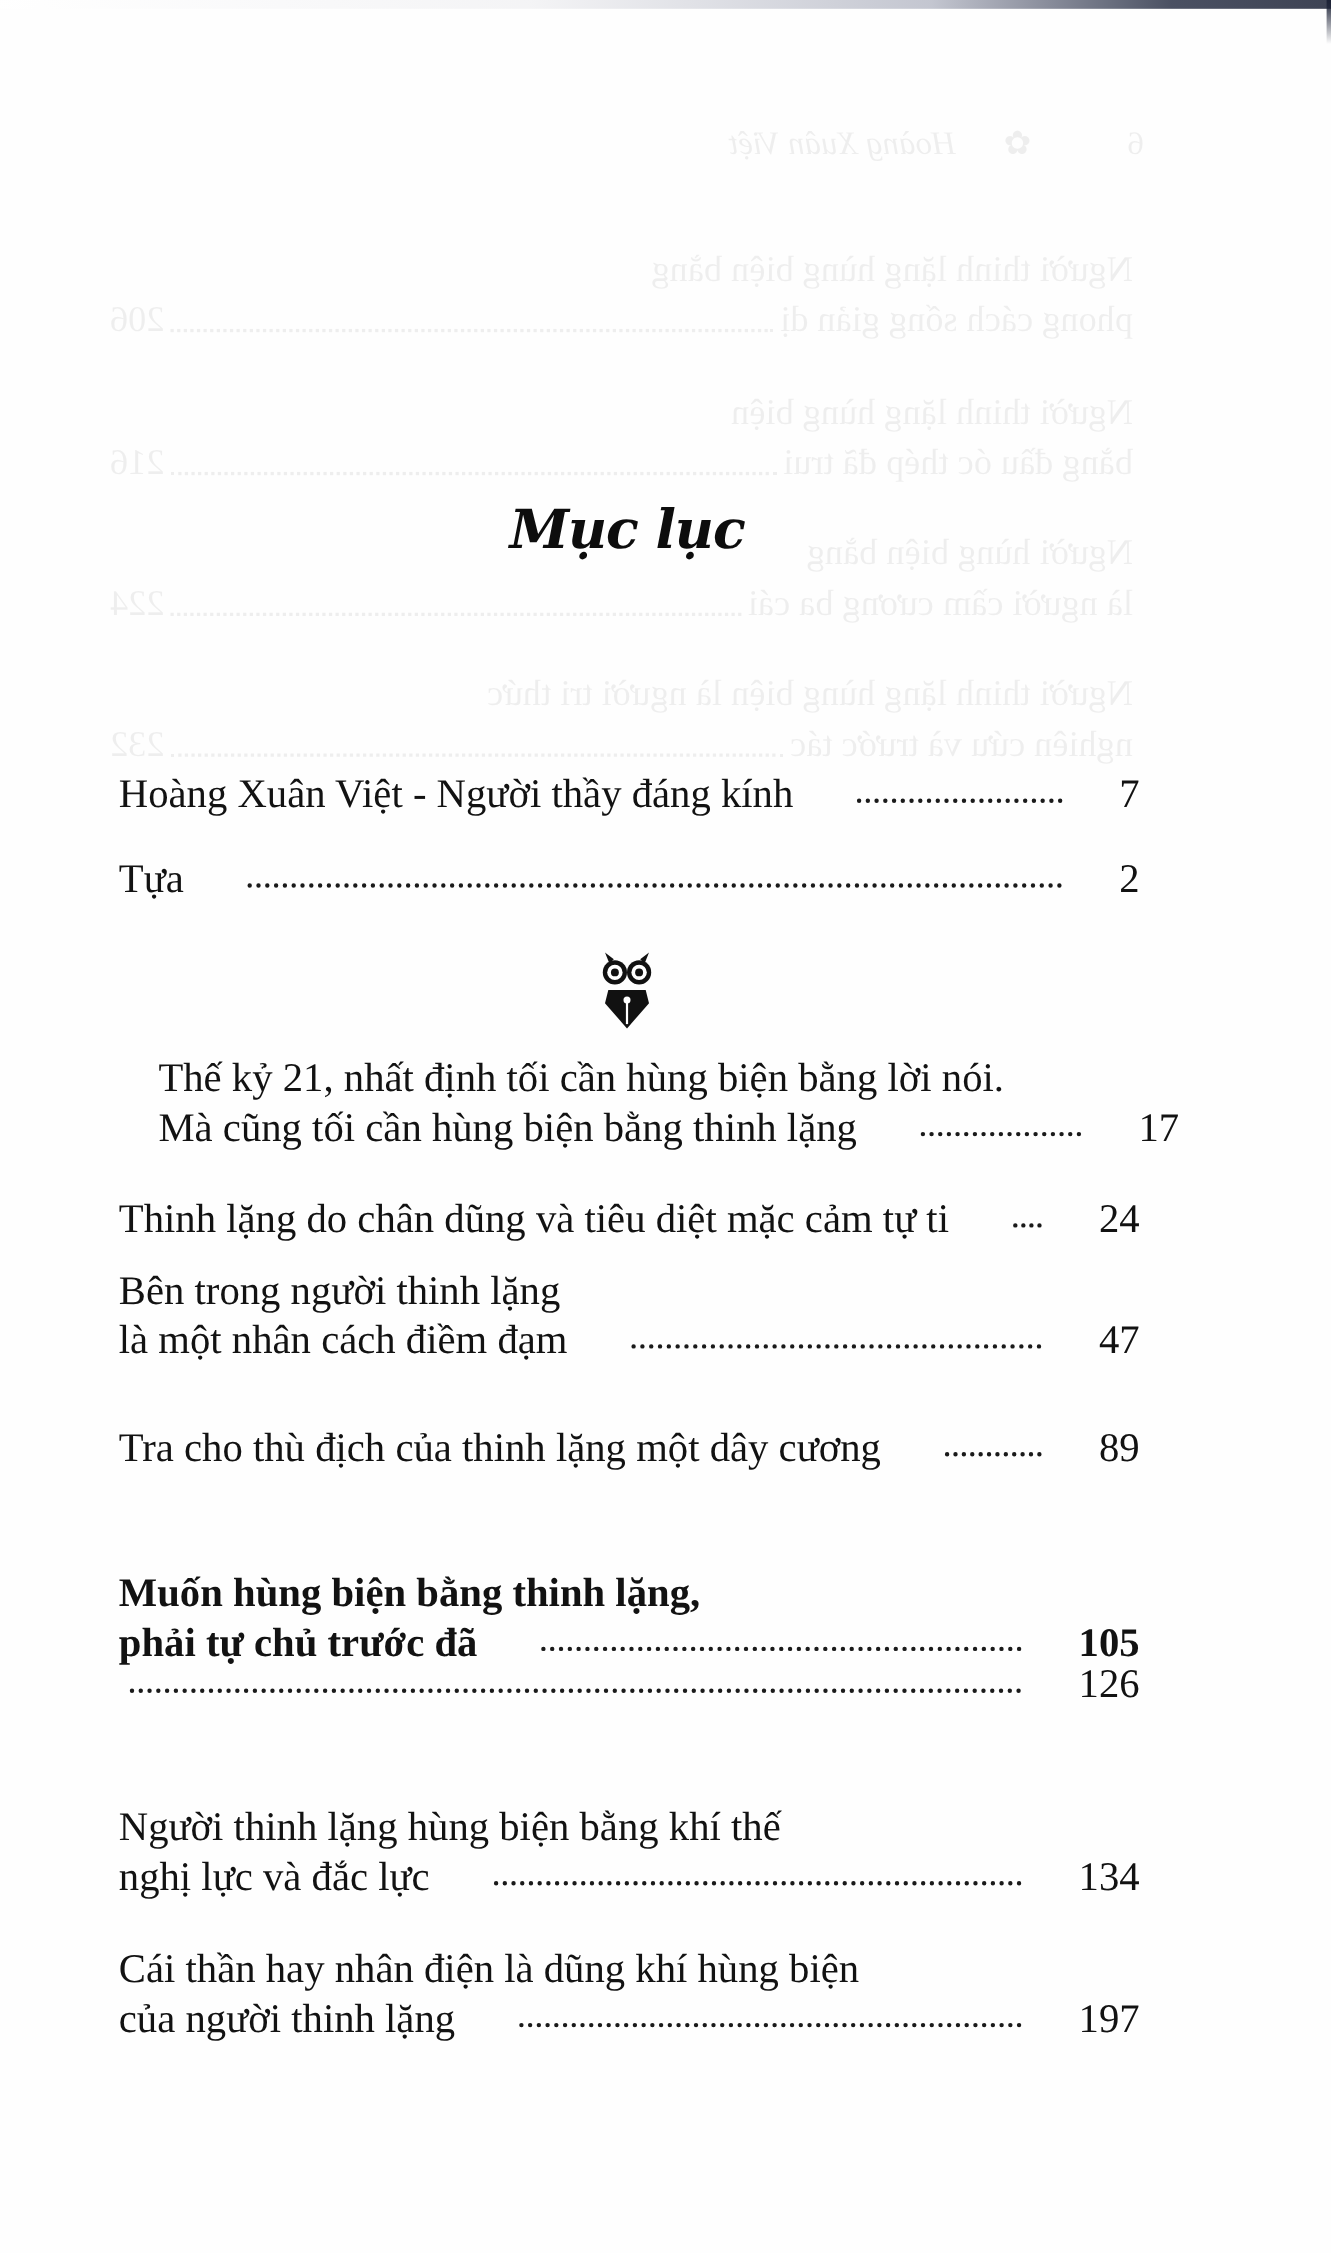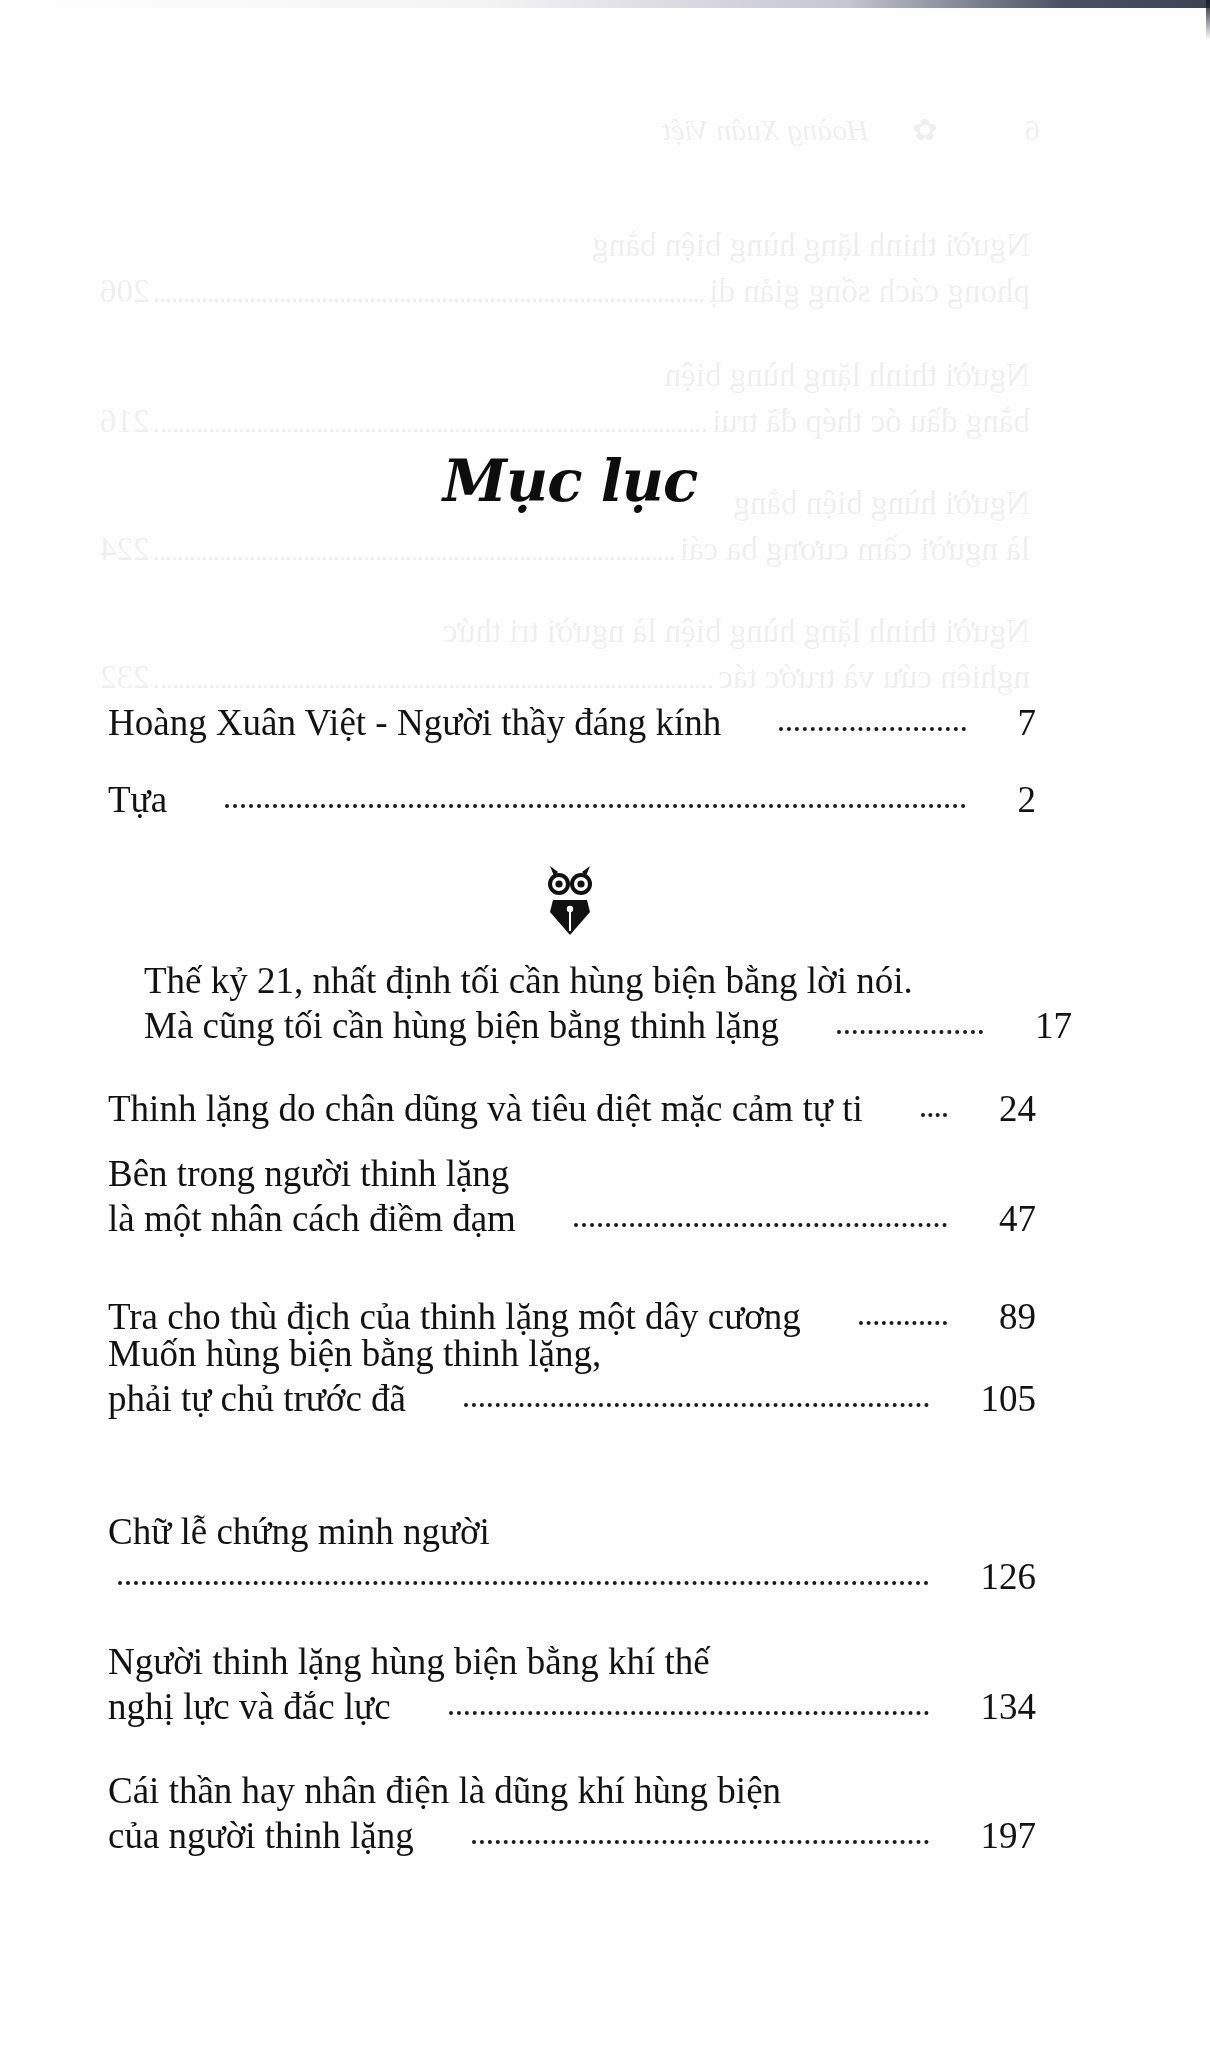--- a/index.html
+++ b/index.html
@@ -70,21 +70,21 @@
 
   
   .toc-title {
     position: absolute;
     left: 0; width: 1140px;
     top: 446px;
     text-align: center;
     font-family: "DejaVu Serif", "Liberation Serif", serif;
     font-style: italic;
     font-weight: bold;
-    font-size: 58px;
+    font-size: 49px;
     line-height: 70px;
     letter-spacing: -1px;
     color: #0d0d0d;
   }
 
   
   .toc {
     position: absolute;
     left: 108px;
     width: 928px;
@@ -246,31 +246,30 @@
     </div>
 
     <div class="entry" style="top:1294px;">
       <div class="line last">
         <span class="txt">Tra cho thù địch của thinh lặng một dây cương</span>
         <span class="leader"></span>
         <span class="pg">89</span>
       </div>
     </div>
 
-    <div class="entry" style="top:1331px;">
+    <div class="entry" style="top:1426px;font-weight:bold;">
       <div class="line">Muốn hùng biện bằng thinh lặng,</div>
       <div class="line last">
         <span class="txt">phải tự chủ trước đã</span>
         <span class="leader"></span>
         <span class="pg">105</span>
       </div>
     </div>
 
     <div class="entry" style="top:1509px;">
-      <div class="line">Chữ lễ chứng minh người</div>
       <div class="line last">
         <span class="leader"></span>
         <span class="pg">126</span>
       </div>
     </div>
 
     <div class="entry" style="top:1639px;">
       <div class="line">Người thinh lặng hùng biện bằng khí thế</div>
       <div class="line last">
         <span class="txt">nghị lực và đắc lực</span>

